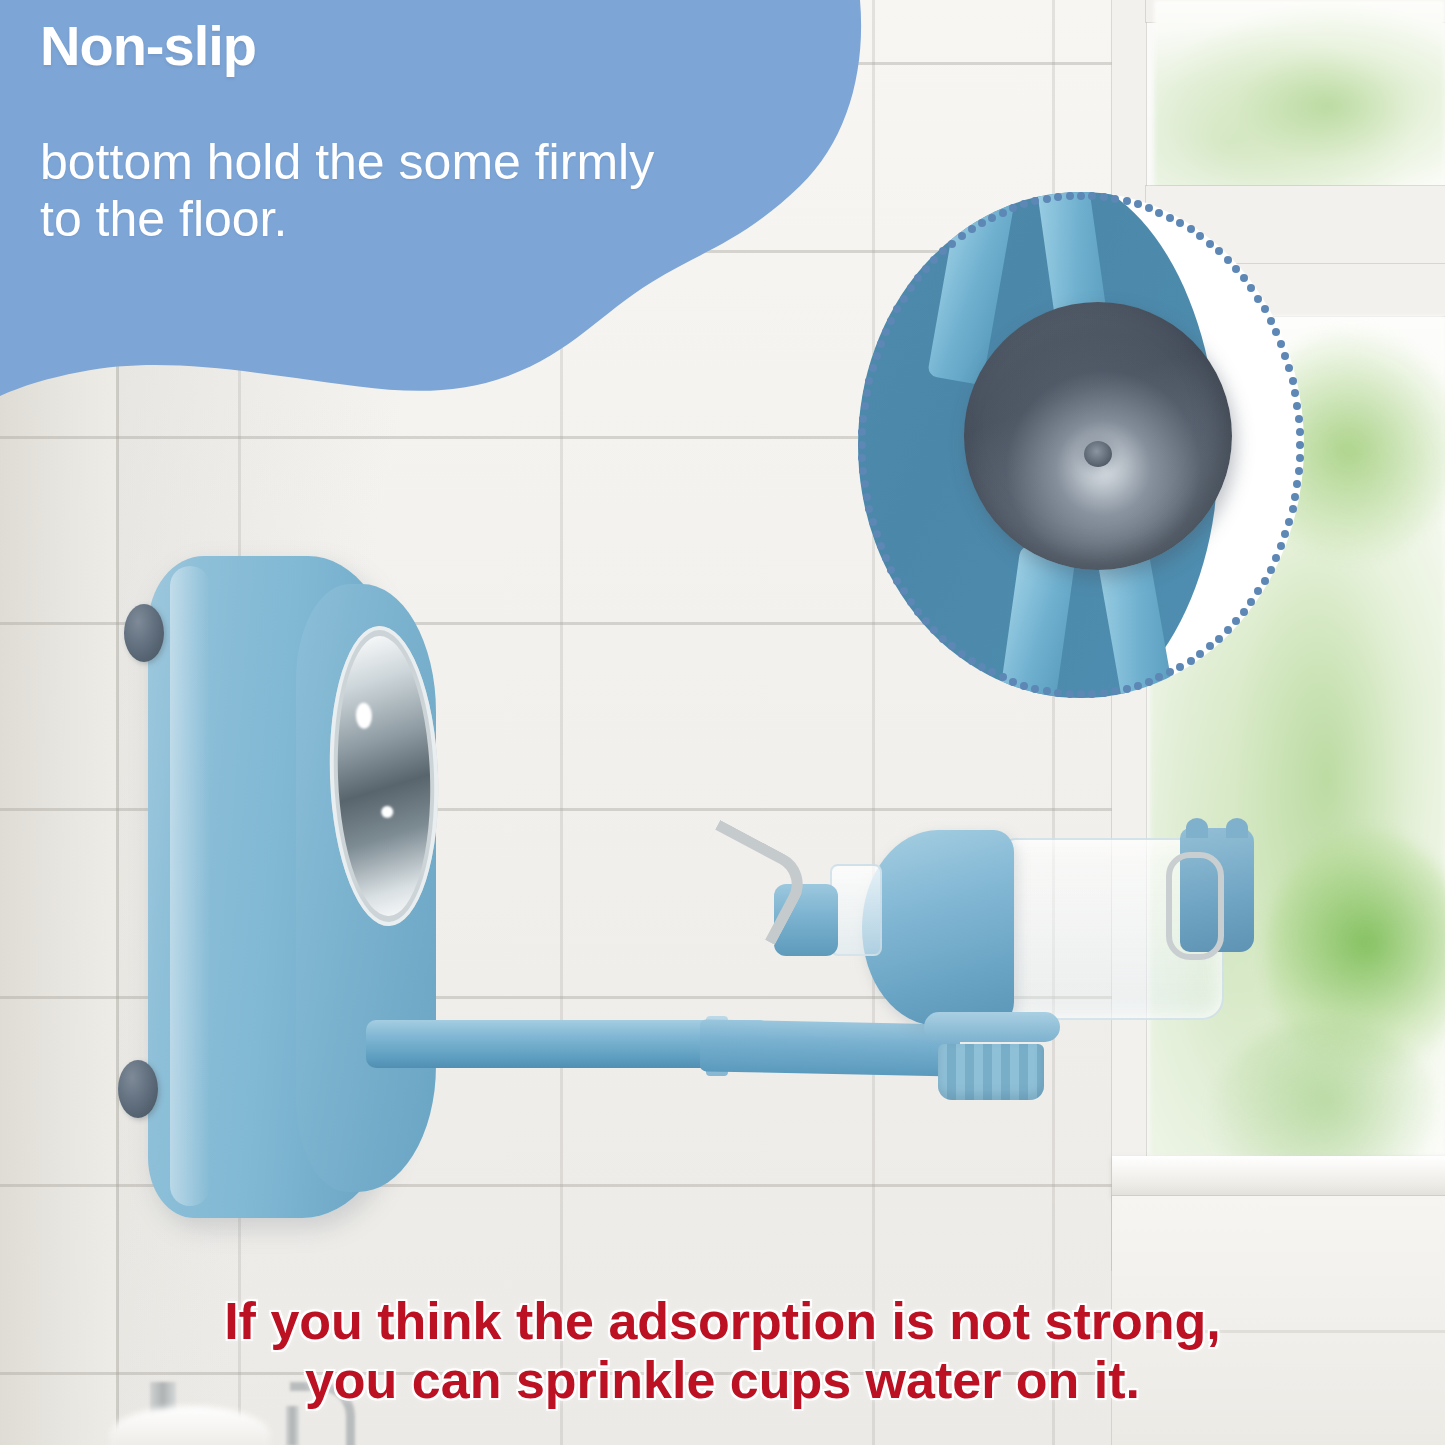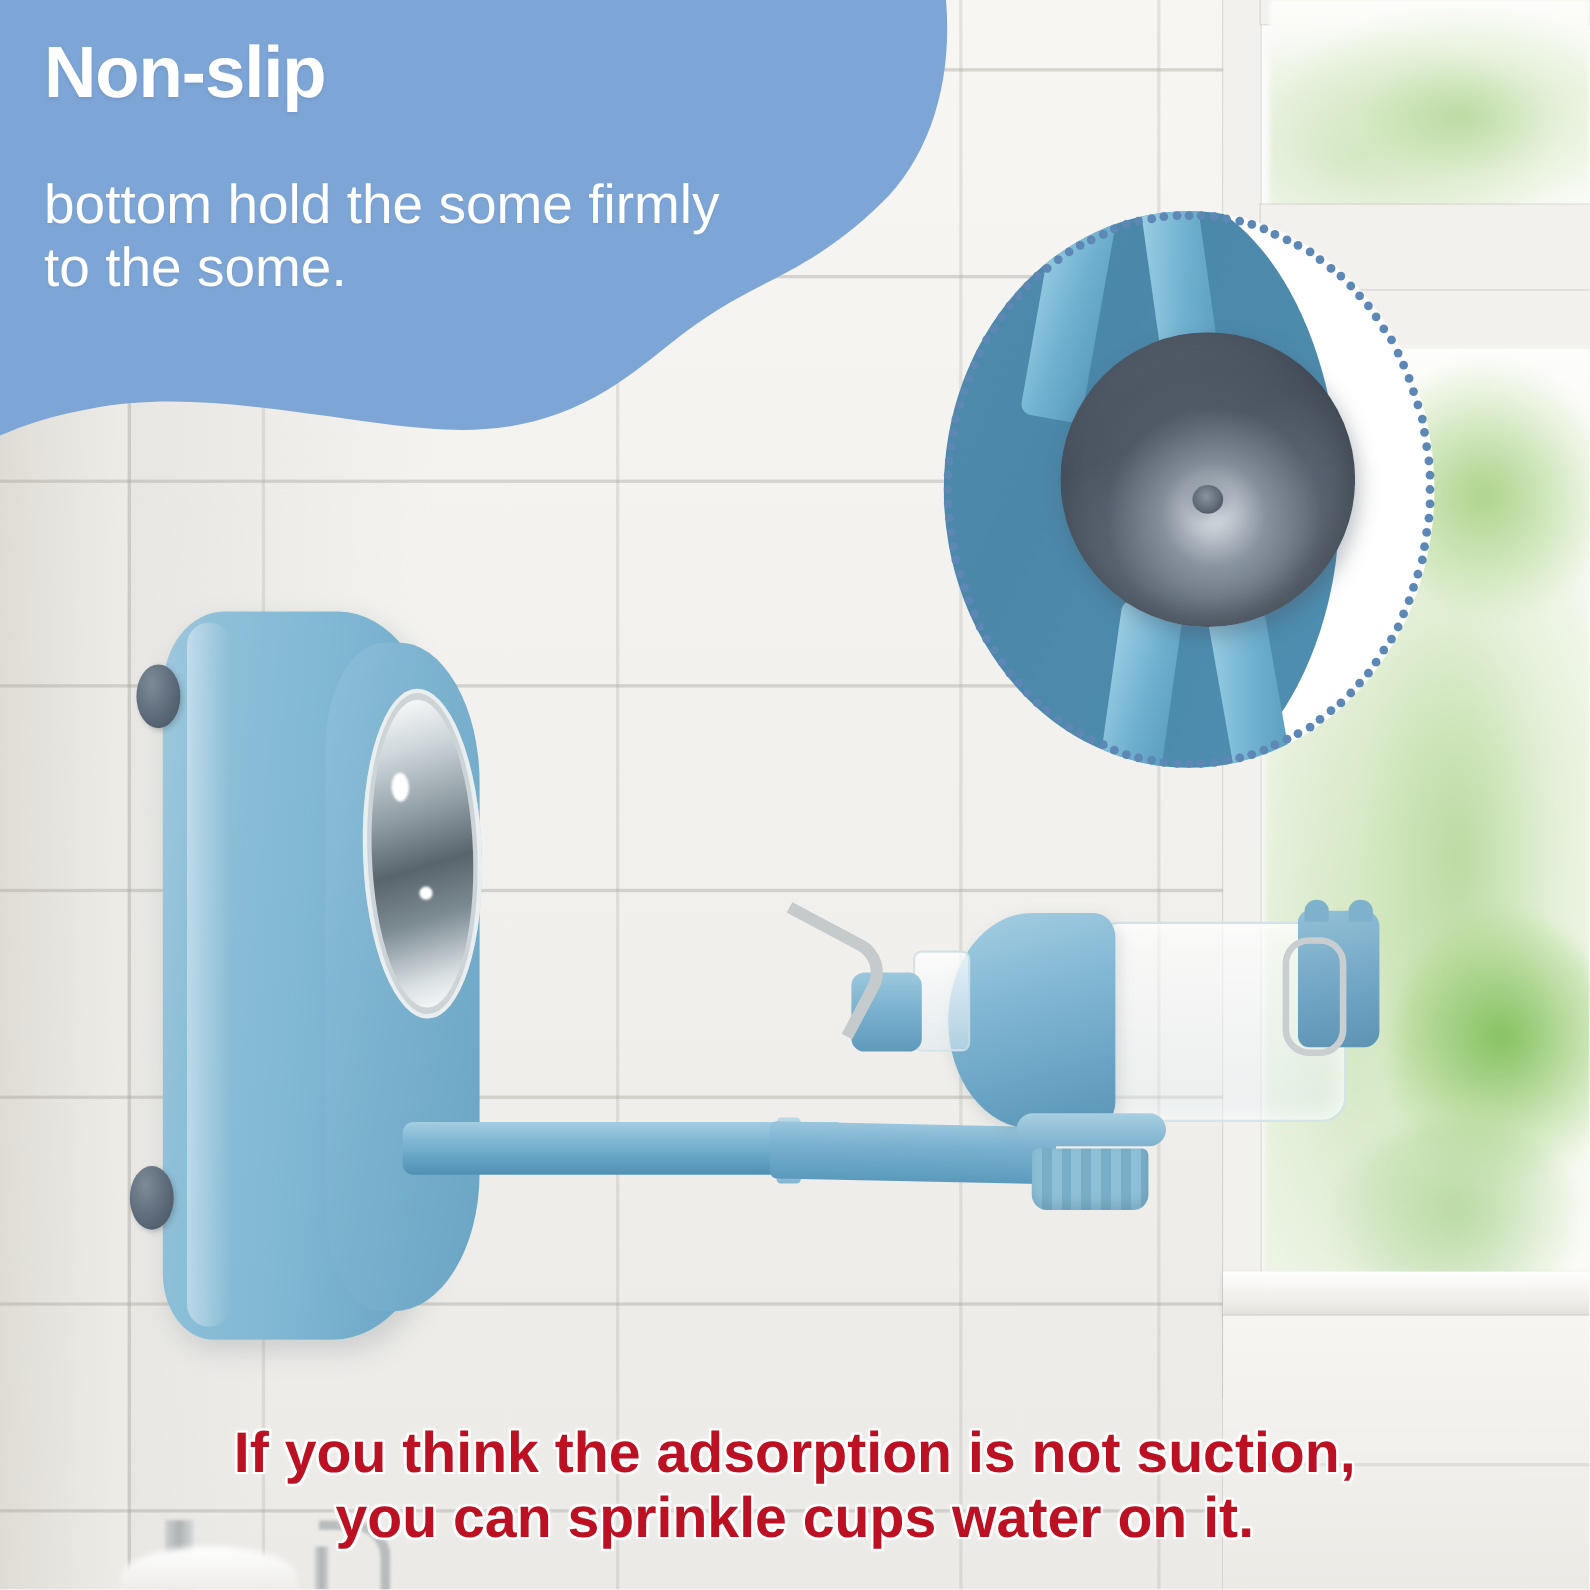--- a/index.html
+++ b/index.html
@@ -276,25 +276,25 @@
   }
   .blob svg { display: block; }
 
   .blob-text {
     position: absolute;
     left: 40px; top: 18px;
     width: 760px;
     color: #ffffff;
   }
   .headline {
-    font-size: 66px;
+    font-size: 56px;
     line-height: 0.96;
     font-weight: 700;
     letter-spacing: -1px;
-    margin: 16px 0 4px 0;
+    margin: 1px 0 4px 0;
     text-shadow: 0 2px 3px rgba(70,100,140,.18);
   }
   .subline {
     font-size: 50px;
     line-height: 1.14;
     font-weight: 400;
     margin: 0;
     max-width: 700px;
     text-shadow: 0 1px 2px rgba(70,100,140,.16);
   }
@@ -452,21 +452,21 @@
                C600,314 572,352 508,376 C438,402 370,388 296,378
                C222,368 150,358 80,372 C48,378 22,386 0,396 Z" fill="#7da5d6"></path>
     </svg>
   </div>
 
   <div class="blob-text">
     <h1 class="headline">Non-slip</h1>
     <p class="subline">
       <br>
       <span>bottom hold the some firmly</span><br>
-      <span>to the some.</span>
+      <span>to the floor.</span>
     </p>
   </div>
 
   <div class="callout">
     <div class="callout-clip">
       <div class="zoom-blue-base"></div>
       <div class="zoom-leg" style="left:86px; top:-10px; width:56px; height:200px; transform:rotate(10deg); border-radius:10px;"></div>
       <div class="zoom-leg" style="left:190px; top:-20px; width:52px; height:190px; transform:rotate(-8deg); border-radius:10px;"></div>
       <div class="zoom-leg" style="left:150px; top:356px; width:56px; height:180px; transform:rotate(8deg); border-radius:10px;"></div>
       <div class="zoom-leg" style="left:252px; top:348px; width:52px; height:180px; transform:rotate(-10deg); border-radius:10px;"></div>
@@ -592,17 +592,17 @@
         <span class="dot" style="left: 431.281px; top: 176.055px; background: rgb(93, 135, 181);"></span>
         <span class="dot" style="left: 434.538px; top: 188.554px; background: rgb(93, 135, 181);"></span>
         <span class="dot" style="left: 437.214px; top: 201.23px; background: rgb(93, 135, 181);"></span>
         <span class="dot" style="left: 439.304px; top: 214.048px; background: rgb(93, 135, 181);"></span>
         <span class="dot" style="left: 440.8px; top: 226.972px; background: rgb(93, 135, 181);"></span>
         <span class="dot" style="left: 441.7px; top: 239.968px; background: rgb(93, 135, 181);"></span>
       </div>
   </div>
 
   <div class="redtext">
-    <div>If you think the adsorption is not suction,</div>
+    <div>If you think the adsorption is not strong,</div>
     <div>you can sprinkle cups water on it.</div>
   </div>
 
 </div>
 
 </body></html>

